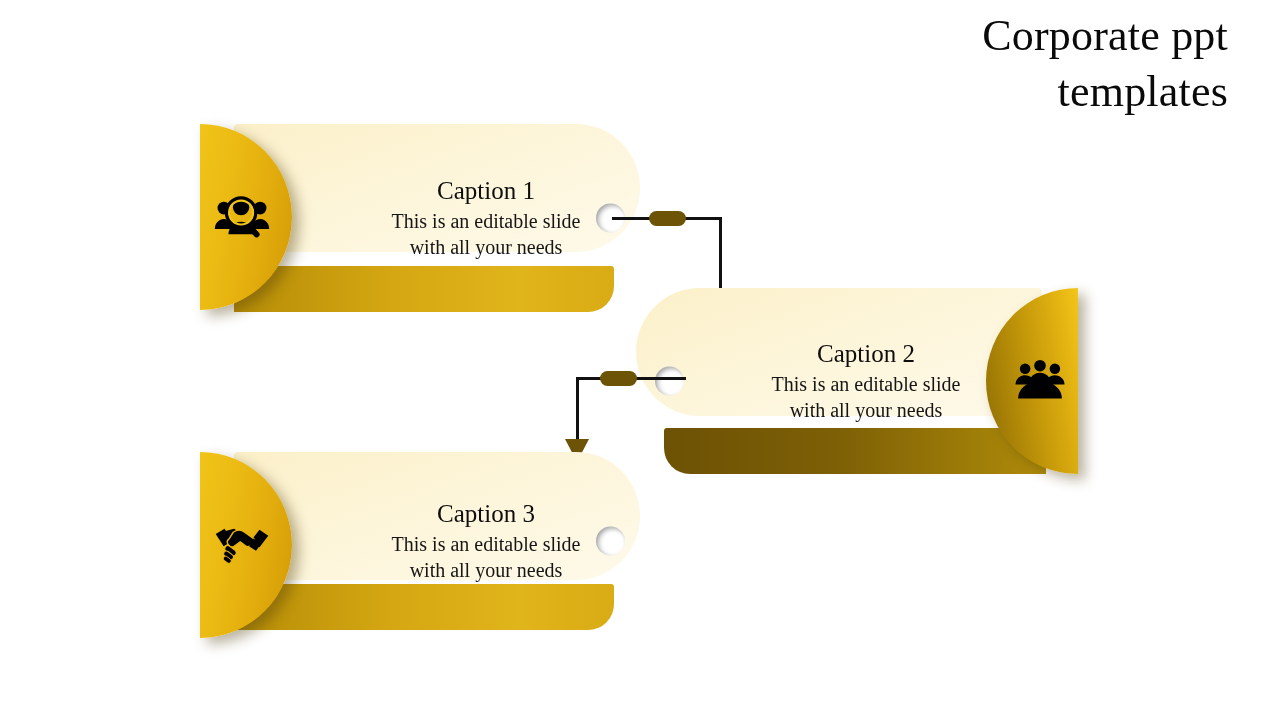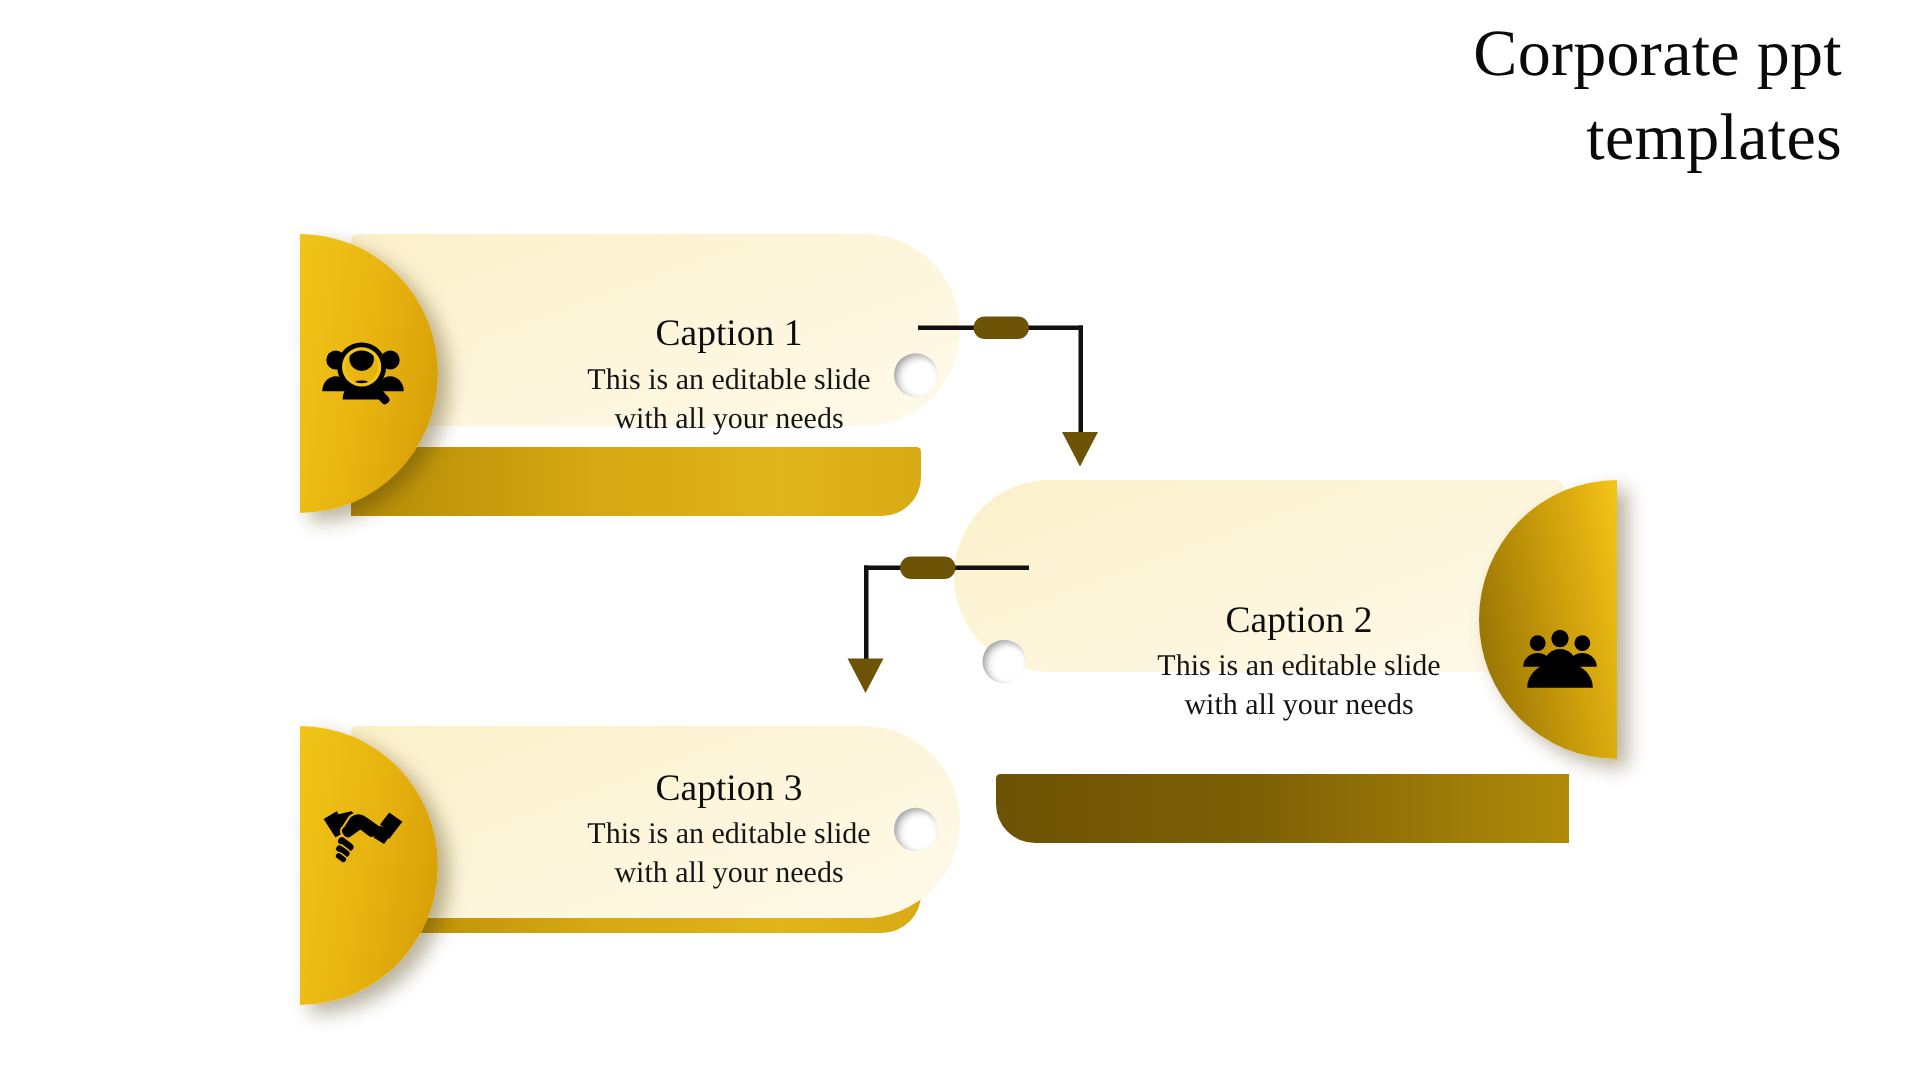--- a/index.html
+++ b/index.html
@@ -28,21 +28,20 @@
     font-size: 44px;
     line-height: 1.28;
     color: #0a0a0a;
     font-family: "Liberation Serif", "DejaVu Serif", serif;
     letter-spacing: 0.2px;
   }
 
   
   .card {
     position: absolute;
-    margin-top: 32px;
   }
 
   
   .card-bar {
     position: absolute;
     height: 46px;
     left: 34px;
     bottom: 0;
   }
   .card-left .card-bar {
@@ -214,21 +213,21 @@
     <div class="card-hole" style="left:396px;"></div>
   </div>
 
   <div class="connector" style="left:612px; top:196px; width:120px; height:116px;">
     <div class="conn-line-h" style="left:0px; top:21px; width:110px;"></div>
     <div class="conn-pill" style="left:37px; top:15px;"></div>
     <div class="conn-line-v" style="left:107px; top:21px; height:74px;"></div>
     <div class="conn-arrow" style="left:96px; top:92px;"></div>
   </div>
 
-  <div class="card card-right" style="left:636px; top:288px; width:442px; height:242px;">
+  <div class="card card-right" style="left:636px; top:288px; width:442px; height:186px;">
     <div class="card-bar" style="left:28px; width:382px;"></div>
     <div class="card-body" style="left:0px; width:406px;"></div>
     <div class="card-cap"></div>
 
     <div class="card-icon">
       <svg viewBox="0 0 64 64" width="56" height="56" aria-hidden="true">
 
         <circle cx="15" cy="18" r="6" fill="#000"></circle>
         <circle cx="32" cy="14.5" r="6.6" fill="#000"></circle>
         <circle cx="49" cy="18" r="6" fill="#000"></circle>
@@ -251,21 +250,21 @@
     <div class="card-hole" style="left:19px;"></div>
   </div>
 
   <div class="connector" style="left:566px; top:362px; width:120px; height:106px;">
     <div class="conn-line-h" style="left:10px; top:15px; width:110px;"></div>
     <div class="conn-pill" style="left:34px; top:9px;"></div>
     <div class="conn-line-v" style="left:10px; top:15px; height:65px;"></div>
     <div class="conn-arrow" style="left:-1px; top:77px;"></div>
   </div>
 
-  <div class="card card-left" style="left:200px; top:452px; width:440px; height:138px;padding-left:41px;">
+  <div class="card card-left" style="left:200px; top:452px; width:440px; height:178px;padding-left:41px;">
     <div class="card-bar" style="width:380px;"></div>
     <div class="card-body" style="left:34px; width:406px;"></div>
     <div class="card-cap"></div>
 
     <div class="card-icon">
       <svg viewBox="0 0 64 64" width="56" height="56" aria-hidden="true">
 
         <path d="M2 24l10-6 9 14-10 6z" fill="#000"></path>
 
         <path d="M62 26l-10-7-10 13 10 7z" fill="#000"></path>

